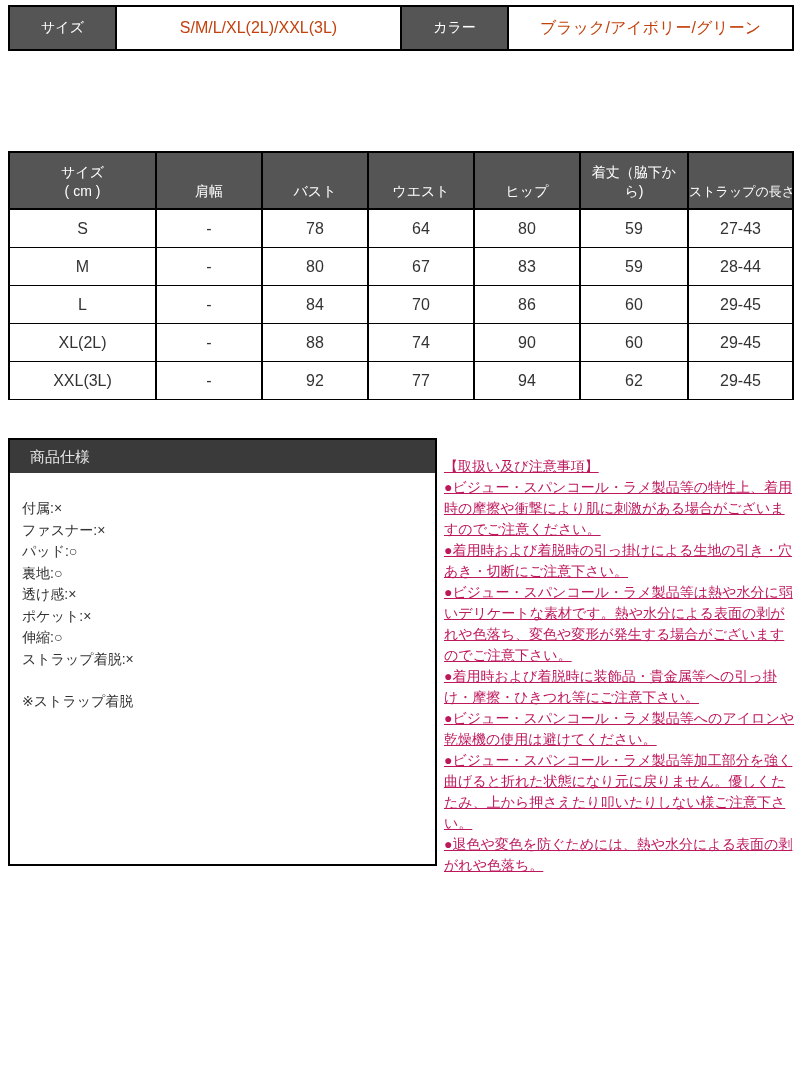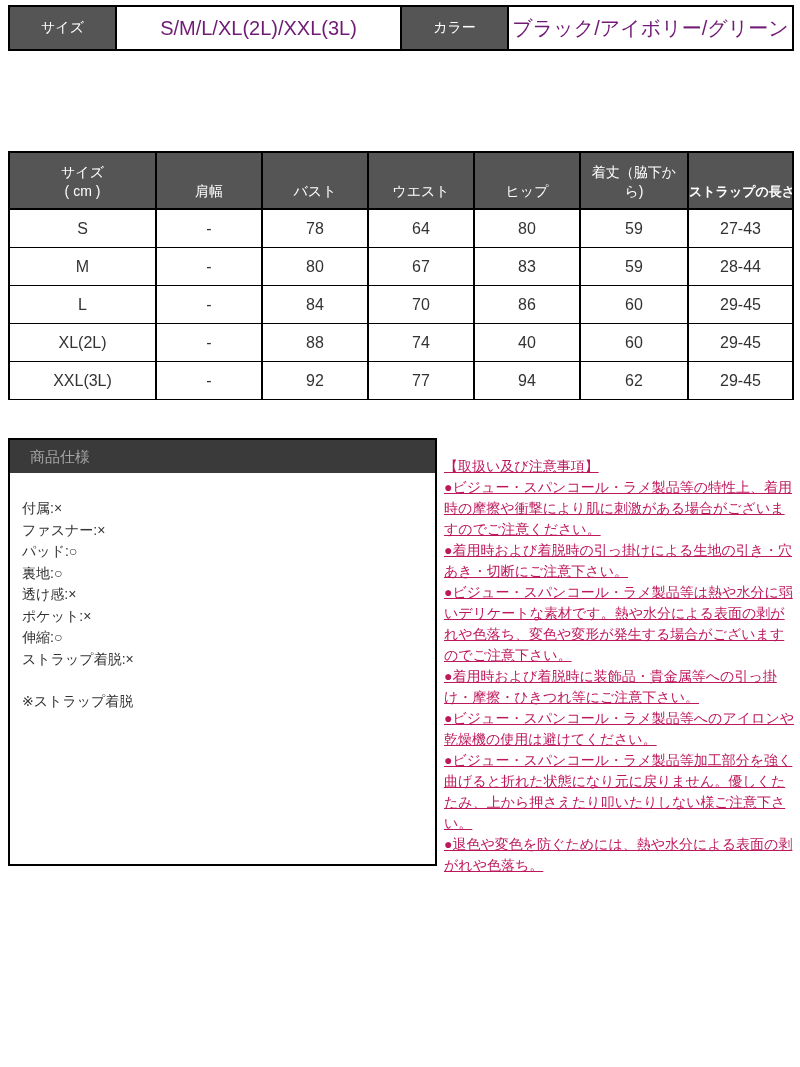--- a/index.html
+++ b/index.html
@@ -22,22 +22,22 @@
     left: 8px;
     width: 784px;
     border-collapse: collapse;
     table-layout: fixed;
   }
   .spec-table td {
     border: 2px solid #000000;
     text-align: center;
     vertical-align: middle;
     height: 40px;
-    font-size: 20px;
-    color: #701a75;
+    font-size: 16px;
+    color: #c2410c;
     overflow: hidden;
   }
   .spec-table td.hd {
     background: #555555;
     color: #ffffff;
     font-size: 14px;
   }
 
   
   .size-table {
@@ -59,21 +59,20 @@
     vertical-align: bottom;
     padding: 0 2px 7px 2px;
     line-height: 19px;
     overflow: hidden;
   }
   .size-table th.strap {
     font-size: 13px;
     white-space: nowrap;
     padding-left: 0;
     padding-right: 0;
-    font-weight: bold;
   }
   .size-table td {
     border: 2px solid #000000;
     border-top-width: 1px;
     border-bottom-width: 1px;
     text-align: center;
     vertical-align: middle;
     height: 35px;
     font-size: 16px;
     color: #333333;
@@ -85,21 +84,21 @@
     position: absolute;
     top: 438px;
     left: 8px;
     width: 425px;
     height: 424px;
     border: 2px solid #000000;
     background: #ffffff;
   }
   .product-spec-box .bar {
     background: #3a3a3a;
-    color: #a3a3a3;
+    color: #e5e5e5;
     height: 33px;
     line-height: 33px;
     padding-left: 20px;
     font-size: 15px;
   }
   .product-spec-box .items {
     padding: 25px 12px 0 12px;
     font-size: 14px;
     line-height: 21.5px;
   }
@@ -199,21 +198,21 @@
     <td>70</td>
     <td>86</td>
     <td>60</td>
     <td>29-45</td>
   </tr>
   <tr>
     <td>XL(2L)</td>
     <td>-</td>
     <td>88</td>
     <td>74</td>
-    <td>40</td>
+    <td>90</td>
     <td>60</td>
     <td>29-45</td>
   </tr>
   <tr>
     <td>XXL(3L)</td>
     <td>-</td>
     <td>92</td>
     <td>77</td>
     <td>94</td>
     <td>62</td>

